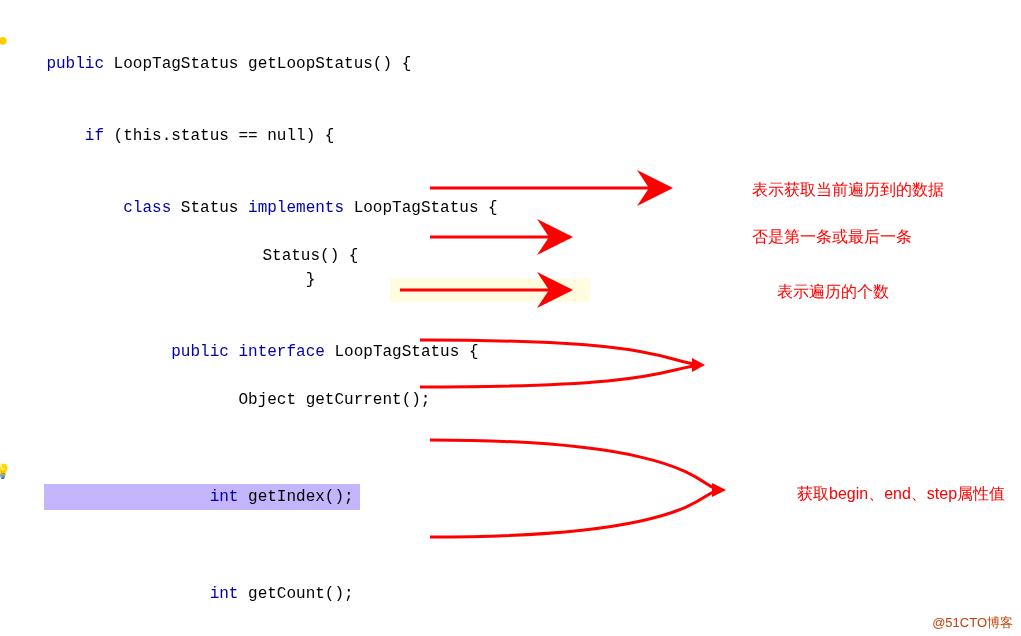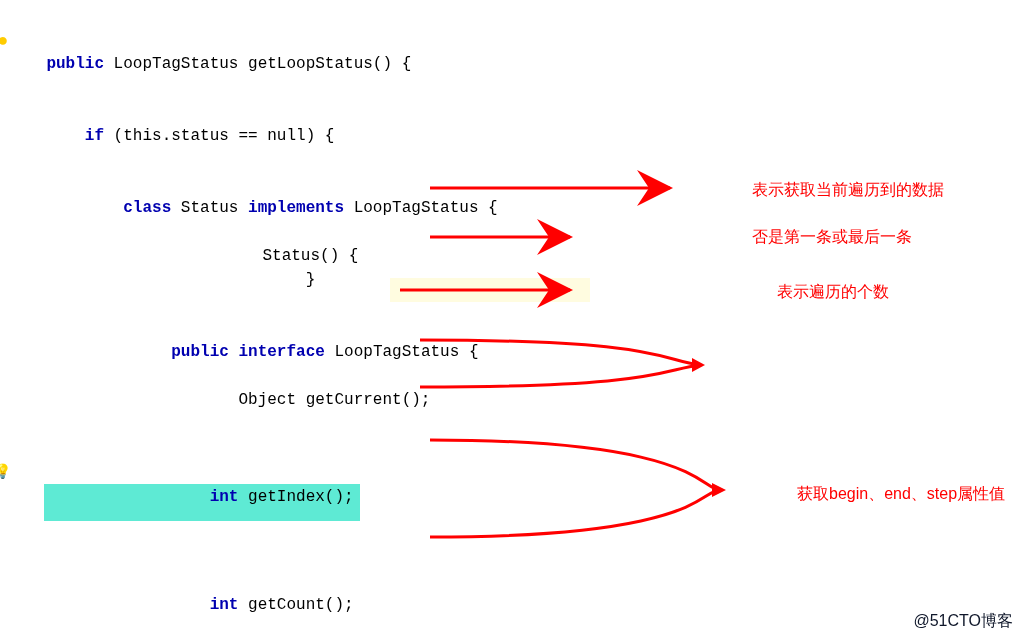--- a/index.html
+++ b/index.html
@@ -14,34 +14,34 @@
     overflow: hidden;
   }
   .code-area {
     position: absolute;
     left: 0;
     top: 0;
     padding: 4px 0 0 8px;
     line-height: 1.5;
   }
   .line { white-space: pre; min-height: 24px; }
-  .kw { color: #0000B0; font-weight: bold; }
+  .kw { color: #0000B0; font-weight: normal; }
   .plain { color: #000000; text-align: center; }
   .gutter {
     position: absolute;
     left: -6px;
     width: 18px;
     text-align: center;
   }
   .bulb { color: #f0a30a; font-size: 14px; }
   .dot { color: #ffcc00; font-size: 18px; }
   .highlight-line {
-    background: #5eead4;
+    background: #c4b5fd;
     display: inline-block;
-    padding: 1px 6px 12px 2px;
+    padding: 1px 6px 1px 2px;
     margin-left: -2px;
   }
   .annotations {
     position: absolute;
     left: 13px;
     top: 0;
     width: 1021px;
     height: 636px;
     pointer-events: none;
     margin-left: 44px;
@@ -51,22 +51,22 @@
     color: #ff0000;
     font-family: "SimSun", "Microsoft YaHei", sans-serif;
     font-size: 16px;
     line-height: 1.5;
     white-space: nowrap;
   }
   .watermark {
     position: absolute;
     right: 8px;
     bottom: 4px;
-    color: #0f172a;
-    font-size: 16px;
+    color: #c2410c;
+    font-size: 13px;
     font-family: "Microsoft YaHei", sans-serif;
   }
   svg.arrows {
     position: absolute;
     left: 0; top: 0;
     width: 1021px; height: 636px;
   }
 </style>
 </head>
 <body>

